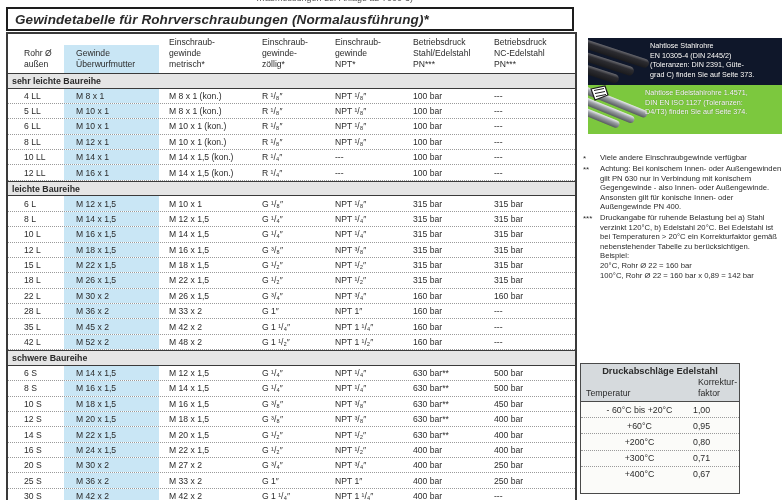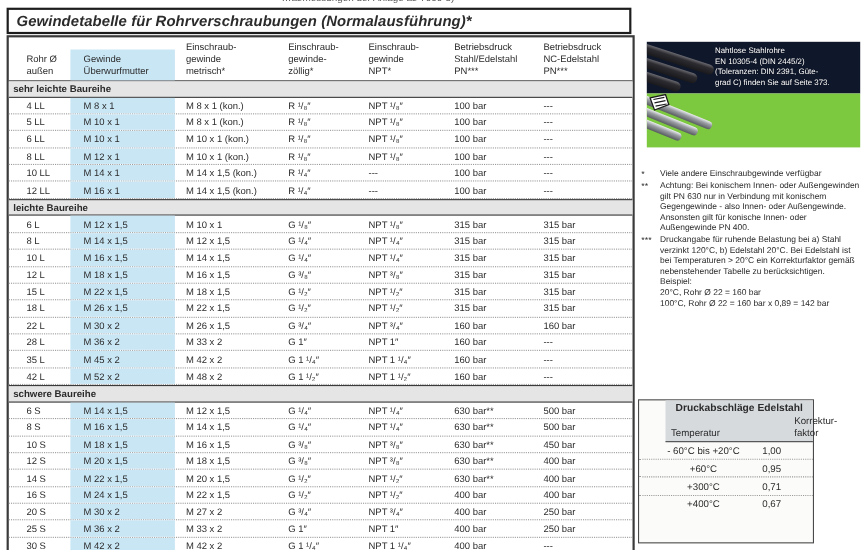--- a/index.html
+++ b/index.html
@@ -71,21 +71,21 @@
   
   .footnotes{position:absolute;left:583px;top:153px;width:199px;}
   .fn{display:grid;grid-template-columns:17px 1fr;margin-bottom:1px;}
   .fn .marker{font-size:8px;color:#2b2b2b;padding-top:1px;}
   .fn .txt{font-size:7.7px;line-height:9.6px;white-space:pre-line;color:#2b2b2b;}
   
   .corr-table{
     position:absolute;left:580px;top:363px;width:160px;height:131px;
     border:1.5px solid #4a4a4a;background:#fbfbf9;box-sizing:border-box;
   }
-  .ct-head{background:#d6dadd;border-bottom:1.2px solid #4a4a4a;padding:2px 0 1px 0;margin-left:24px;}
+  .ct-head{background:#d6dadd;border-bottom:1.2px solid #4a4a4a;padding:2px 0 1px 0;}
   .ct-title{font-weight:bold;font-size:9.3px;text-align:center;}
   .ct-cols{display:grid;grid-template-columns:112px 1fr;align-items:end;padding:1px 0 2px 5px;}
   .ct-cols .h{font-size:8.8px;line-height:10.5px;white-space:pre-line;}
   .ct-row{
     display:grid;grid-template-columns:112px 1fr;height:15.2px;align-items:center;
     border-bottom:1px dotted #9a9a9a;font-size:8.8px;
   }
   .ct-row:last-child{border-bottom:none;}
   .ct-row .a{padding-left:5px;text-align:center;}
 </style>
@@ -393,20 +393,23 @@
         <rect x="-14" y="12" width="70" height="7.5" rx="3.7" fill="url(#ltube)"></rect>
         <rect x="-14" y="22" width="58" height="7.5" rx="3.7" fill="url(#ltube)"></rect>
       </g>
     </svg>
     <svg class="bundle-icon" width="22" height="18" viewBox="0 0 22 18">
       <polygon points="3,4 17,1 20,10 7,15" fill="#ffffff" stroke="#1c1c1c" stroke-width="1.2"></polygon>
       <line x1="6" y1="5.5" x2="16" y2="3.5" stroke="#1c1c1c" stroke-width="1"></line>
       <line x1="7" y1="8.5" x2="17" y2="6.5" stroke="#1c1c1c" stroke-width="1"></line>
       <line x1="8" y1="11.5" x2="18" y2="9.5" stroke="#1c1c1c" stroke-width="1"></line>
     </svg>
+    <div class="photo-text">Nahtlose Edelstahlrohre 1.4571,
+DIN EN ISO 1127 (Toleranzen:
+D4/T3) finden Sie auf Seite 374.</div>
   </div>
 </div>
 
 <div class="footnotes">
     <div class="fn">
       <span class="marker">*</span>
       <span class="txt">Viele andere Einschraubgewinde verfügbar</span>
     </div>
     <div class="fn">
       <span class="marker">**</span>
@@ -433,20 +436,24 @@
   <div>
       <div class="ct-row">
         <span class="a">- 60°C bis +20°C</span>
         <span class="b">1,00</span>
       </div>
       <div class="ct-row">
         <span class="a">+60°C</span>
         <span class="b">0,95</span>
       </div>
       <div class="ct-row">
+        <span class="a">+200°C</span>
+        <span class="b">0,80</span>
+      </div>
+      <div class="ct-row">
         <span class="a">+300°C</span>
         <span class="b">0,71</span>
       </div>
       <div class="ct-row">
         <span class="a">+400°C</span>
         <span class="b">0,67</span>
       </div>
     </div>
 </div>
 

